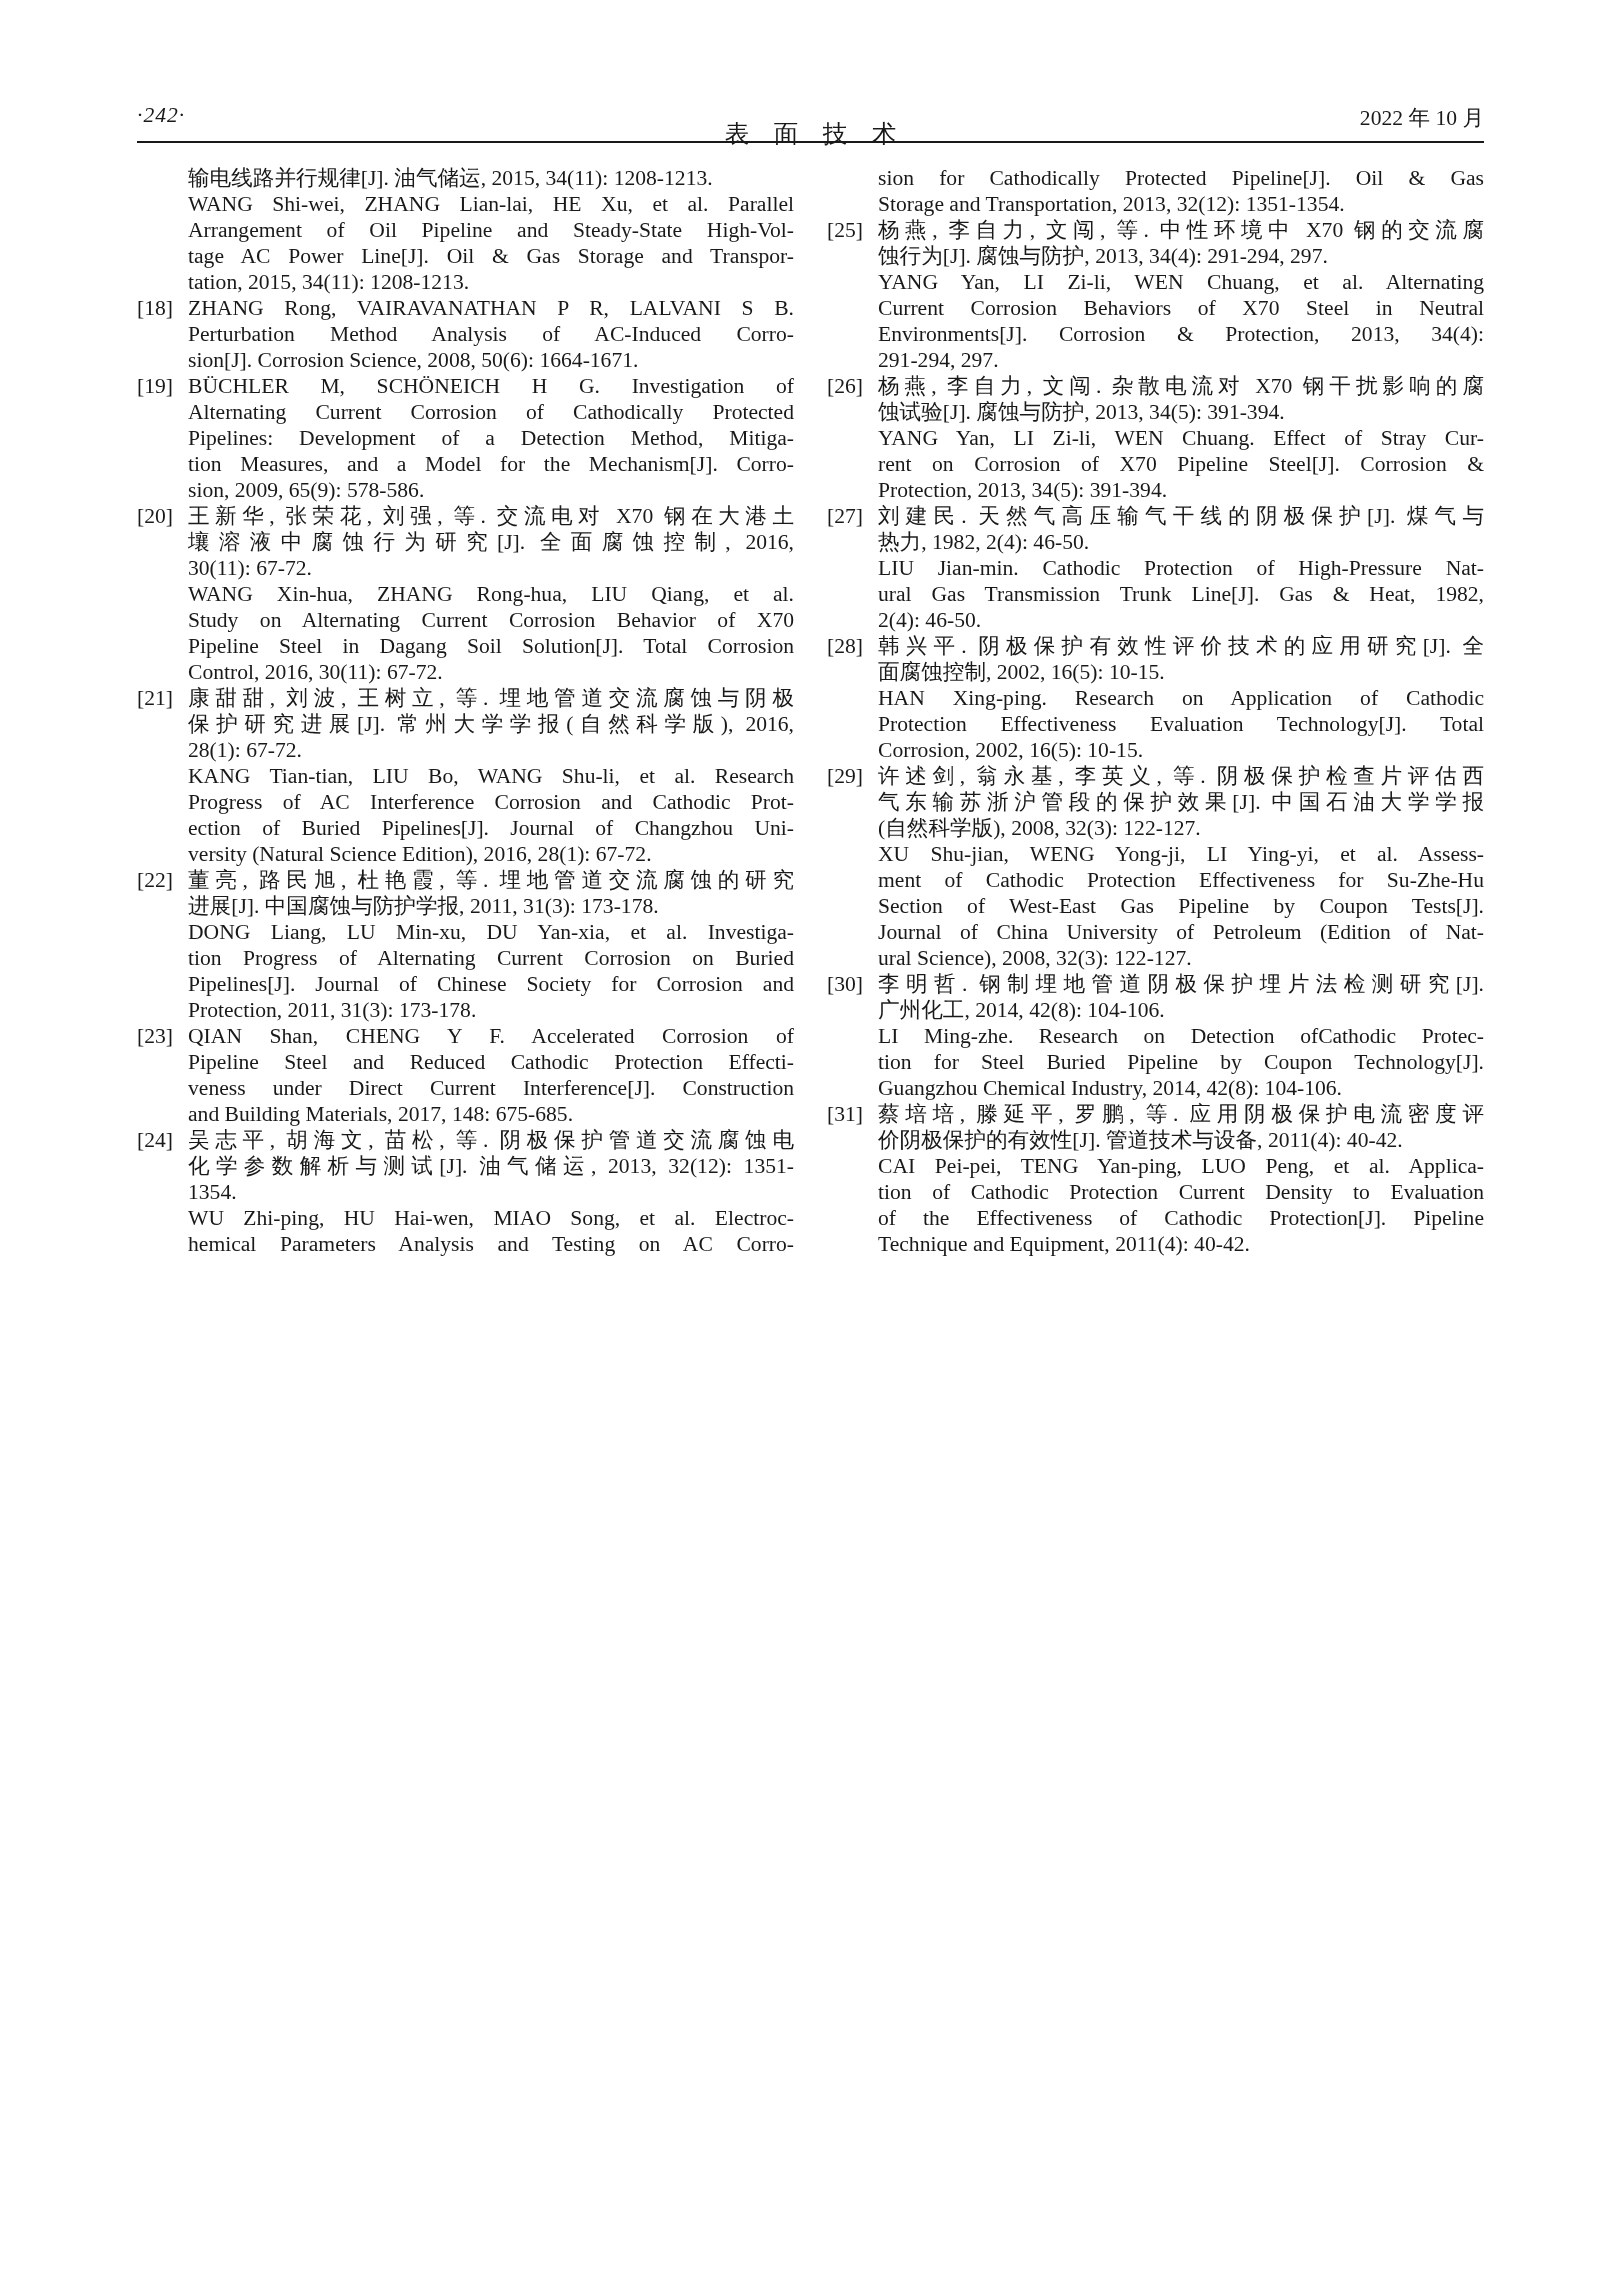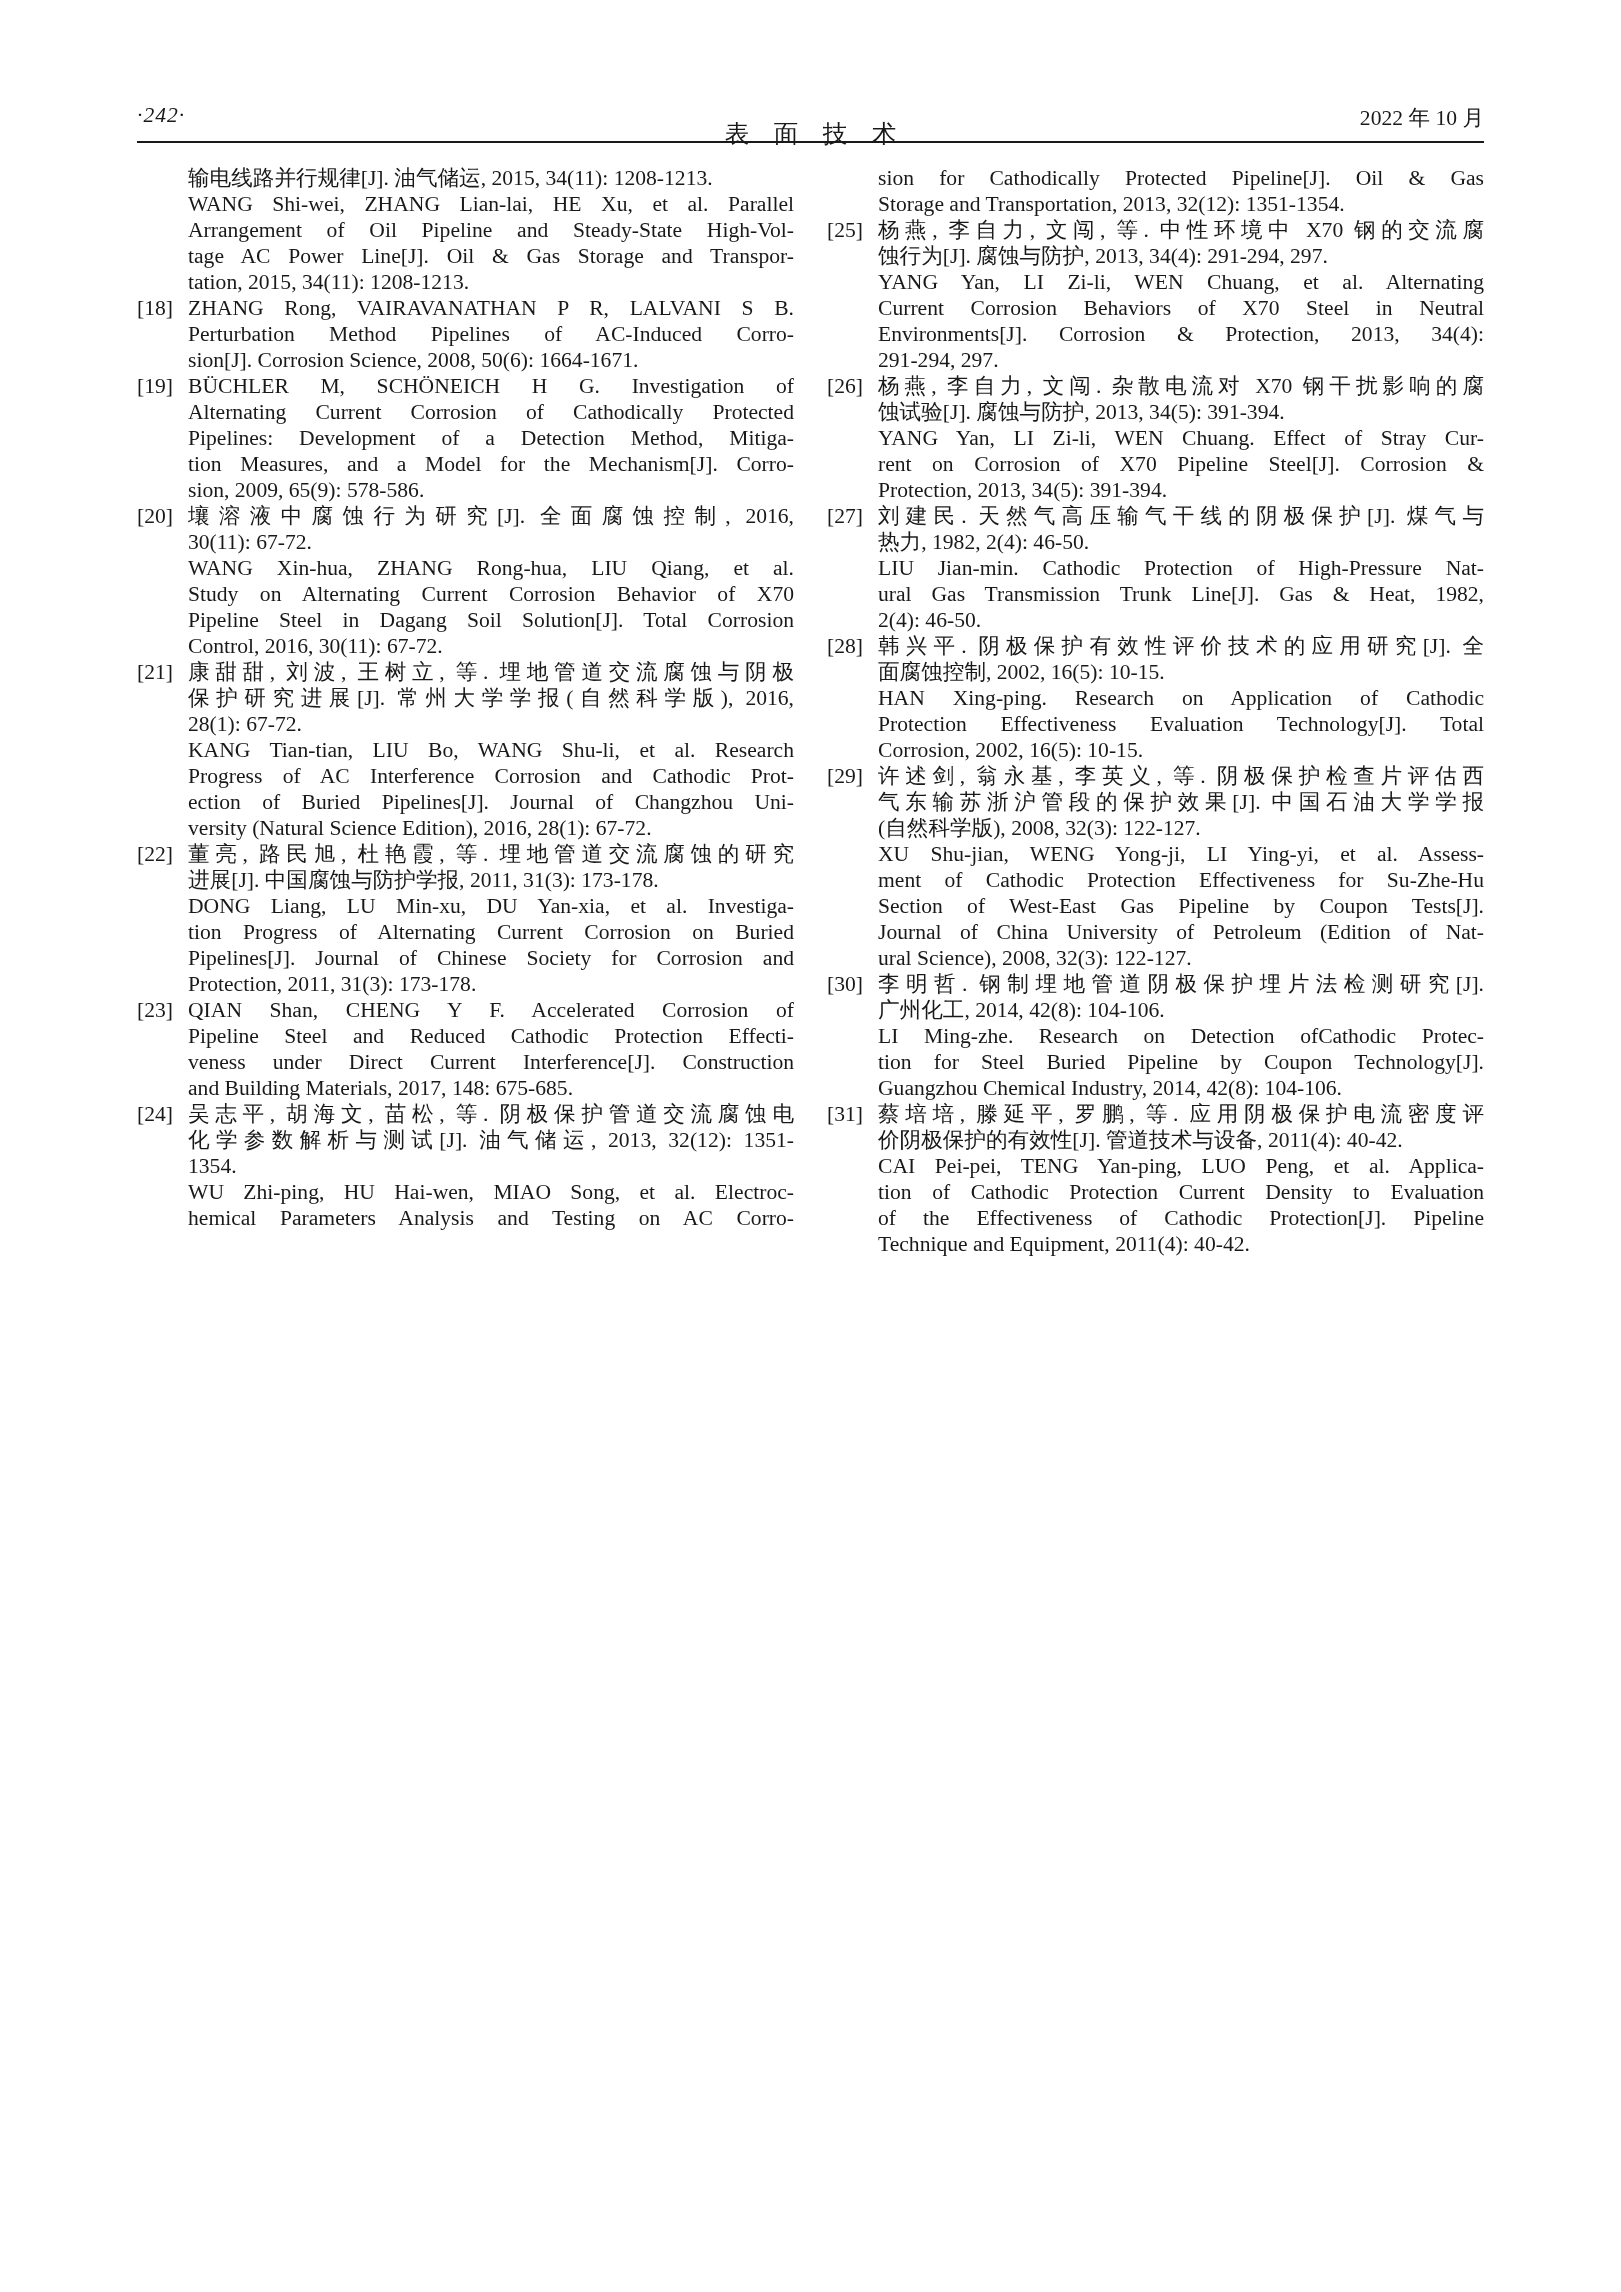--- a/index.html
+++ b/index.html
@@ -57,41 +57,42 @@
               <div class="line">tage AC Power Line[J]. Oil &amp; Gas Storage and Transpor-</div>
               <div class="line">tation, 2015, 34(11): 1208-1213.</div>
             </div>
           </div>
         </div>
         <div class="entry">
           <div class="num">[18]</div>
           <div class="entry-body">
             <div class="part">
               <div class="line">ZHANG Rong, VAIRAVANATHAN P R, LALVANI S B.</div>
-              <div class="line">Perturbation Method Pipelines of AC-Induced Corro-</div>
+              <div class="line">Perturbation Method Analysis of AC-Induced Corro-</div>
               <div class="line">sion[J]. Corrosion Science, 2008, 50(6): 1664-1671.</div>
             </div>
           </div>
         </div>
         <div class="entry">
           <div class="num">[19]</div>
           <div class="entry-body">
             <div class="part">
               <div class="line">BÜCHLER M, SCHÖNEICH H G. Investigation of</div>
               <div class="line">Alternating Current Corrosion of Cathodically Protected</div>
               <div class="line">Pipelines: Development of a Detection Method, Mitiga-</div>
               <div class="line">tion Measures, and a Model for the Mechanism[J]. Corro-</div>
               <div class="line">sion, 2009, 65(9): 578-586.</div>
             </div>
           </div>
         </div>
         <div class="entry">
           <div class="num">[20]</div>
           <div class="entry-body">
             <div class="part">
+              <div class="line">王新华, 张荣花, 刘强, 等. 交流电对 X70 钢在大港土</div>
               <div class="line">壤溶液中腐蚀行为研究[J]. 全面腐蚀控制, 2016,</div>
               <div class="line">30(11): 67-72.</div>
             </div>
             <div class="part">
               <div class="line">WANG Xin-hua, ZHANG Rong-hua, LIU Qiang, et al.</div>
               <div class="line">Study on Alternating Current Corrosion Behavior of X70</div>
               <div class="line">Pipeline Steel in Dagang Soil Solution[J]. Total Corrosion</div>
               <div class="line">Control, 2016, 30(11): 67-72.</div>
             </div>
           </div>

